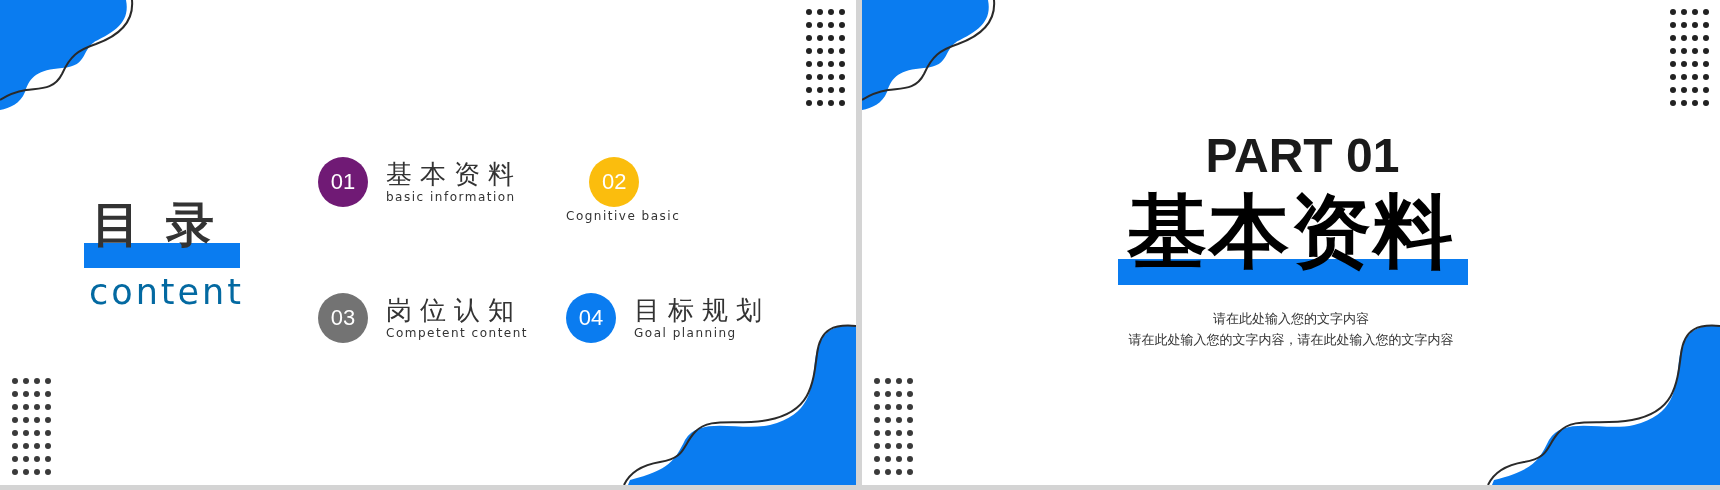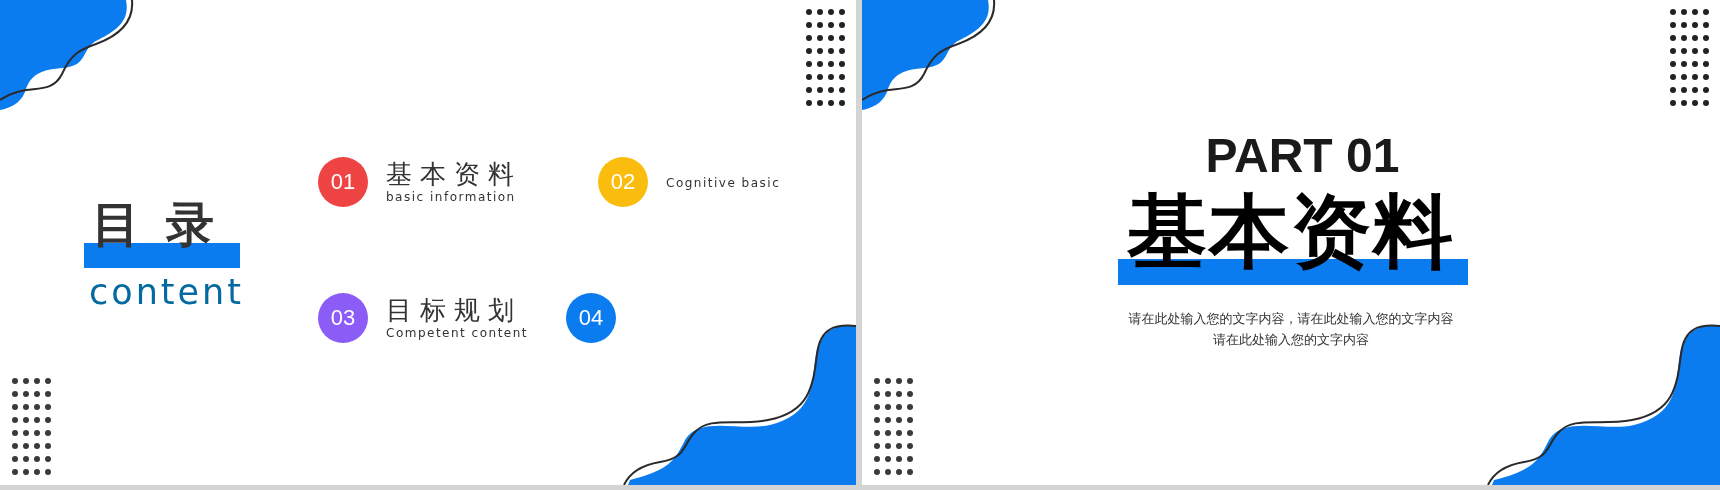--- a/index.html
+++ b/index.html
@@ -102,41 +102,45 @@
   <svg class="deco" style="left:620px;top:320px" width="236" height="165" viewBox="0 0 236 165">
     <path d="M236 5 C210 5 200 12 195 40 C192 70 190 95 150 105 C120 112 80 95 65 120 C55 140 50 150 10 160 L8 165 H236 Z" fill="#0a7cf0"></path>
     <path d="M236 6 C215 4 200 8 197 34 C193 66 190 92 148 100 C115 106 90 96 75 112 C62 126 66 138 40 142 C22 145 10 152 4 165" fill="none" stroke="#2a2a2a" stroke-width="2"></path>
   </svg>
 
   <div class="title-bar"></div>
   <div class="title-cn">目录</div>
   <div class="title-en">content</div>
 
   <div class="item" style="left:318px;top:157px;">
-    <div class="badge" style="background:#ef4444">01</div>
+    <div class="badge" style="background:#701a75">01</div>
     <div>
         <div class="cn">基本资料</div>
     <div class="en">basic information</div>
       </div>
   </div>
-  <div class="item" style="left:598px;top:157px;">
+  <div class="item" style="left:566px;top:157px;flex-direction:column;">
     <div class="badge" style="background:#fbbd0d">02</div>
     <div>
     <div class="en">Cognitive basic</div>
       </div>
   </div>
   <div class="item" style="left:318px;top:293px;">
-    <div class="badge" style="background:#8b5cf6">03</div>
-    <div>
-        <div class="cn">目标规划</div>
+    <div class="badge" style="background:#737373">03</div>
+    <div>
+        <div class="cn">岗位认知</div>
     <div class="en">Competent content</div>
       </div>
   </div>
   <div class="item" style="left:566px;top:293px;">
     <div class="badge" style="background:#0a7cf0">04</div>
+    <div>
+        <div class="cn">目标规划</div>
+    <div class="en">Goal planning</div>
+      </div>
   </div>
 </div>
 
 <div class="slide" id="slide-right">
   <svg class="deco" style="left:0;top:0" width="140" height="115" viewBox="0 0 140 115">
     <path d="M0 0 H126 C130 20 118 30 98 40 C80 48 90 66 62 68 C38 70 30 76 25 92 C20 104 10 108 0 110 Z" fill="#0a7cf0"></path>
     <path d="M132 0 C134 22 118 36 96 44 C78 50 70 56 62 74 C54 90 40 88 26 90 C14 92 6 96 0 100" fill="none" stroke="#2a2a2a" stroke-width="2"></path>
   </svg>
   <div class="dots" style="left:808px;top:9px;">
     <span></span>
@@ -208,16 +212,16 @@
   </div>
   <svg class="deco" style="left:622px;top:320px" width="236" height="165" viewBox="0 0 236 165">
     <path d="M236 5 C210 5 200 12 195 40 C192 70 190 95 150 105 C120 112 80 95 65 120 C55 140 50 150 10 160 L8 165 H236 Z" fill="#0a7cf0"></path>
     <path d="M236 6 C215 4 200 8 197 34 C193 66 190 92 148 100 C115 106 90 96 75 112 C62 126 66 138 40 142 C22 145 10 152 4 165" fill="none" stroke="#2a2a2a" stroke-width="2"></path>
   </svg>
 
   <div class="part">PART 01</div>
   <div class="big-bar"></div>
   <div class="big-cn">基本资料</div>
   <div class="desc">
+    <div>请在此处输入您的文字内容</div>
     <div>请在此处输入您的文字内容，请在此处输入您的文字内容</div>
-    <div>请在此处输入您的文字内容</div>
   </div>
 </div>
 
 </body></html>

